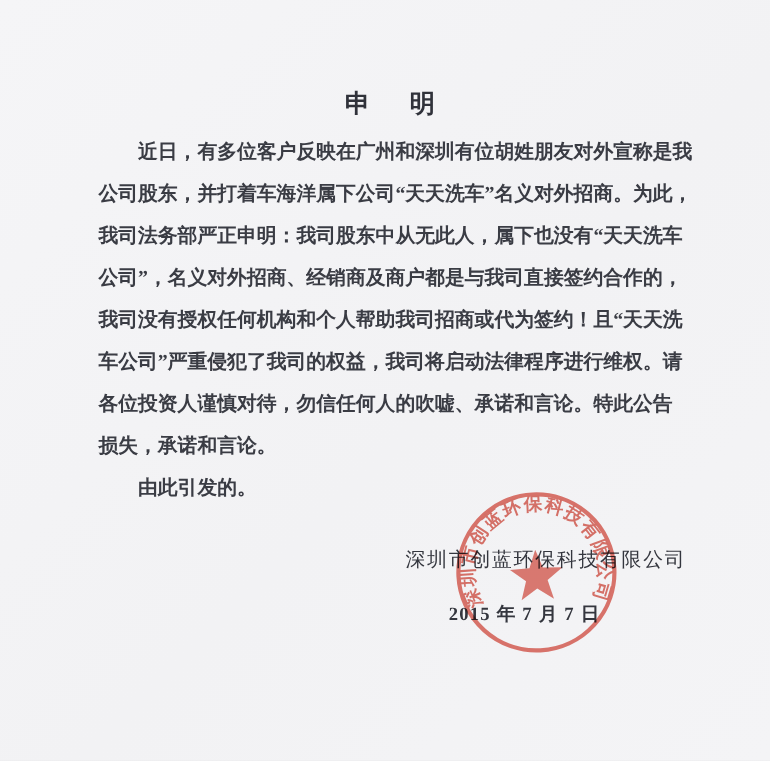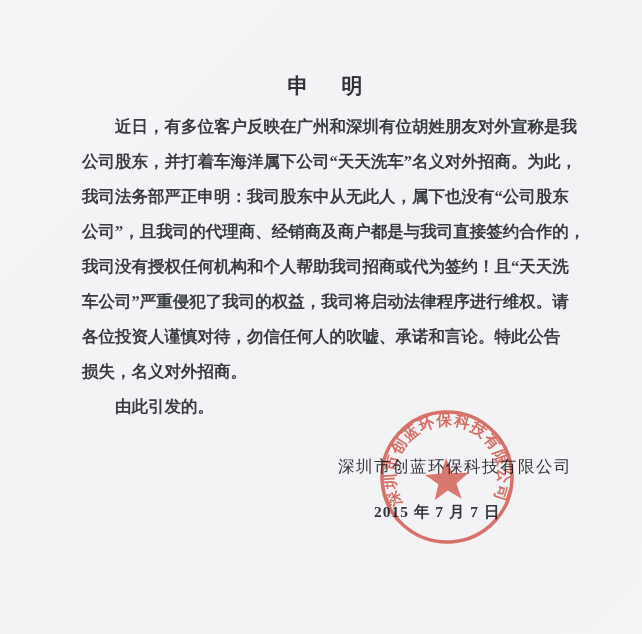--- a/index.html
+++ b/index.html
@@ -76,26 +76,26 @@
 </head>
 <body>
 
 <div class="page">
 
   <div class="doc-title">申　明</div>
 
   <div class="doc-body">
     <div class="doc-line indent">近日，有多位客户反映在广州和深圳有位胡姓朋友对外宣称是我</div>
     <div class="doc-line">公司股东，并打着车海洋属下公司“天天洗车”名义对外招商。为此，</div>
-    <div class="doc-line">我司法务部严正申明：我司股东中从无此人，属下也没有“公司股东</div>
-    <div class="doc-line">公司”，且我司的代理商、经销商及商户都是与我司直接签约合作的，</div>
+    <div class="doc-line">我司法务部严正申明：我司股东中从无此人，属下也没有“天天洗车</div>
+    <div class="doc-line">公司”，名义对外招商、经销商及商户都是与我司直接签约合作的，</div>
     <div class="doc-line">我司没有授权任何机构和个人帮助我司招商或代为签约！且“天天洗</div>
     <div class="doc-line">车公司”严重侵犯了我司的权益，我司将启动法律程序进行维权。请</div>
     <div class="doc-line">各位投资人谨慎对待，勿信任何人的吹嘘、承诺和言论。特此公告</div>
-    <div class="doc-line">损失，名义对外招商。</div>
+    <div class="doc-line">损失，承诺和言论。</div>
     <div class="doc-line indent">由此引发的。</div>
   </div>
 
   <div class="signature-company">深圳市创蓝环保科技有限公司</div>
 
   <div class="signature-date">2015 年 7 月 7 日</div>
 
   <svg class="seal" viewBox="0 0 150 150" aria-hidden="true">
     <defs>
       <path id="sealArcPath" d="M 30,101 A 52,52 0 1 1 120,101" fill="none"></path>

